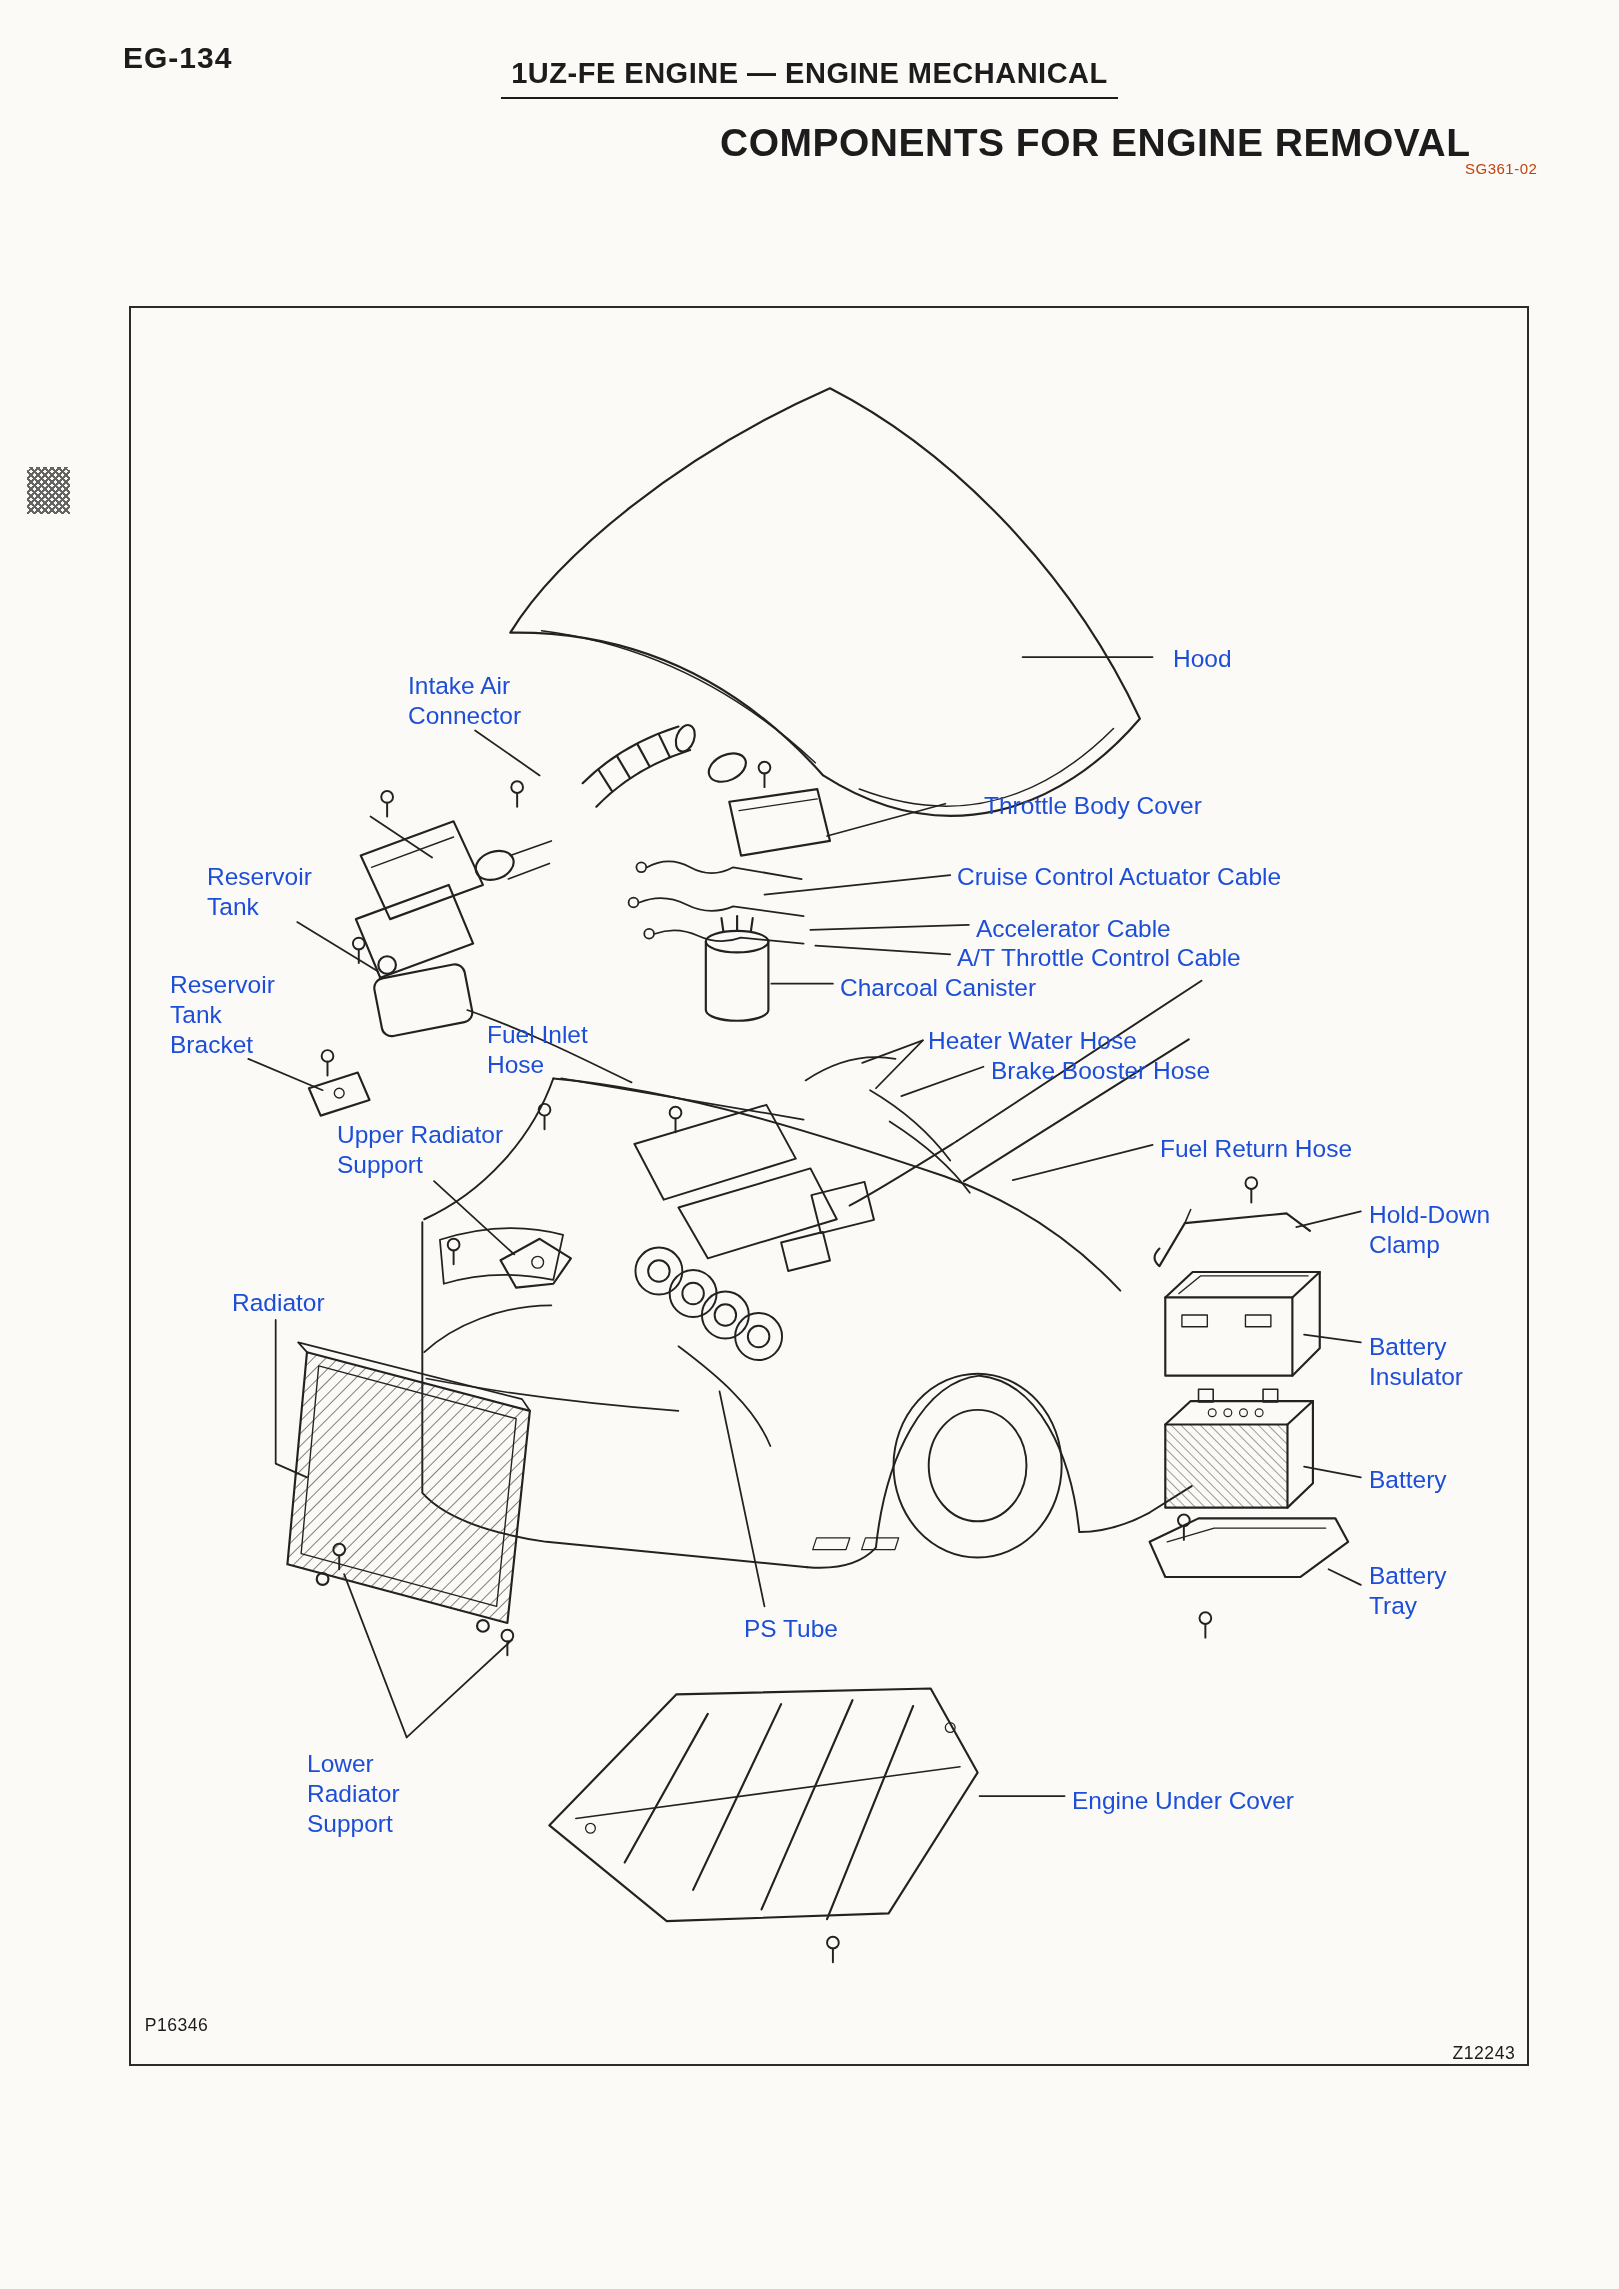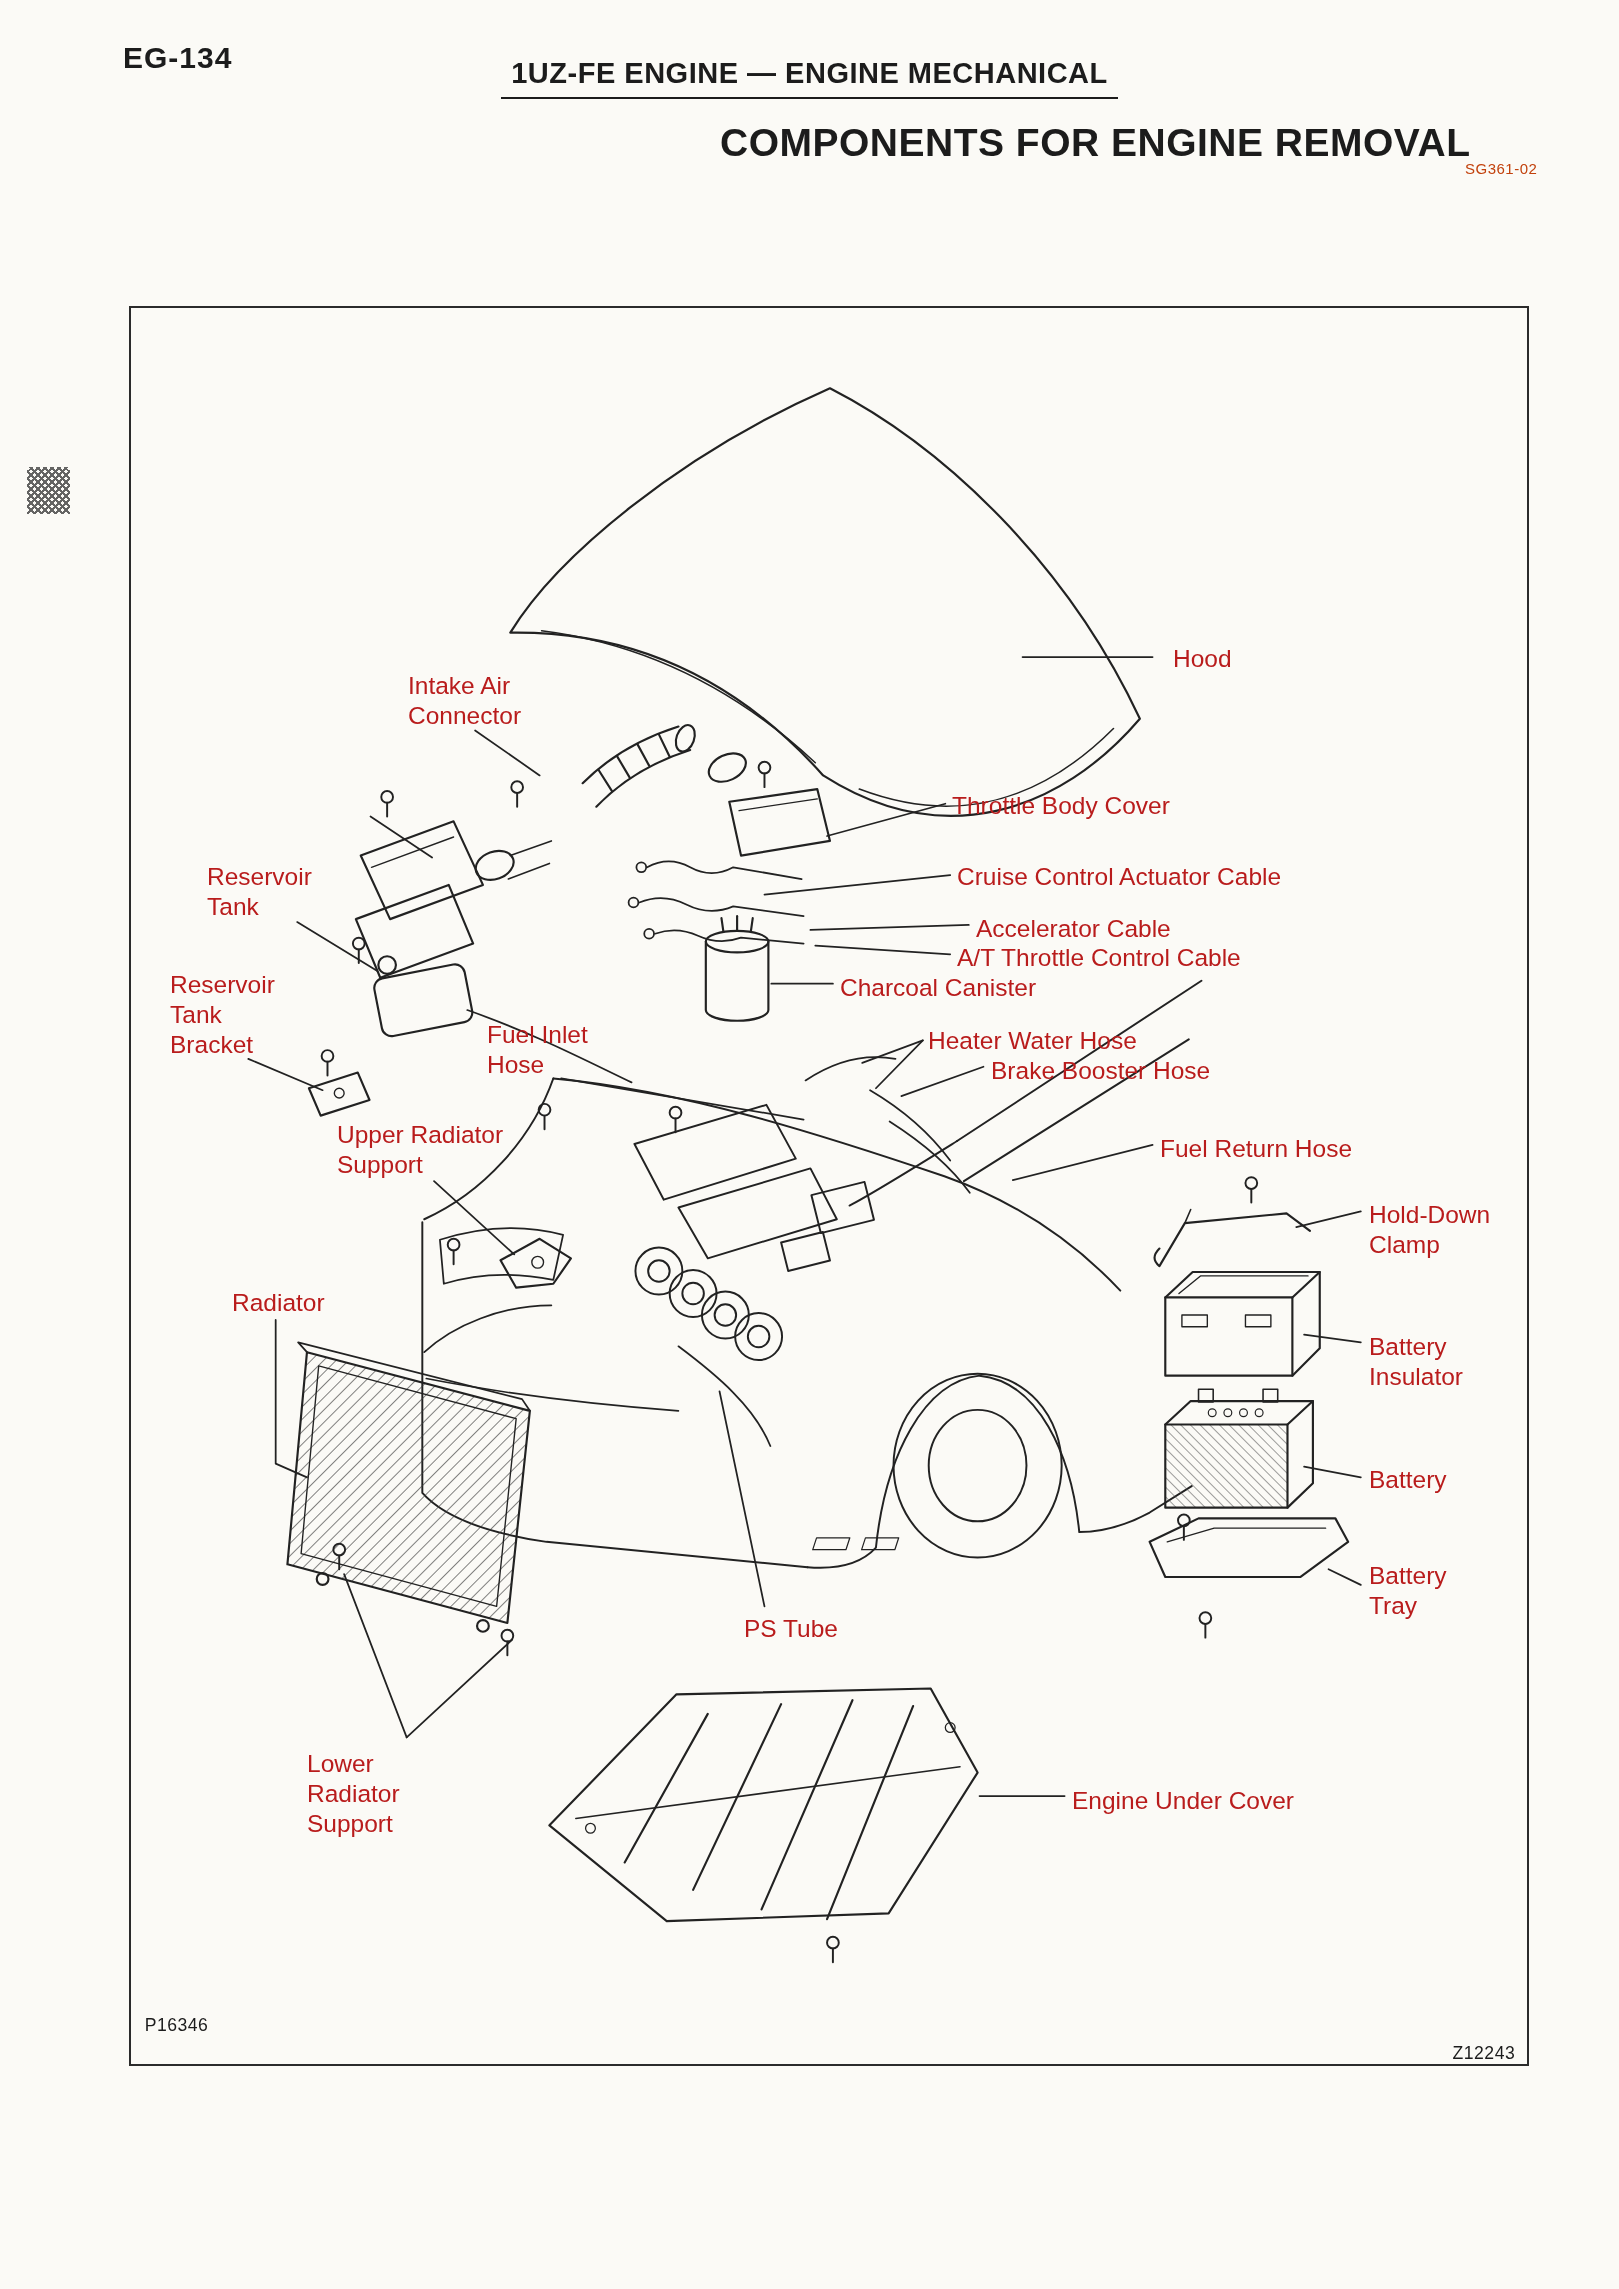--- a/index.html
+++ b/index.html
@@ -40,21 +40,21 @@
     opacity:.85;
   }
   .diagram-box {
     position:absolute; left:129px; top:306px; width:1400px; height:1760px;
     border:2px solid #2b2b2b;
   }
   .art { position:absolute; inset:0; width:100%; height:100%; }
   .lbl {
     position:absolute;
     font-size:24.5px; line-height:1.22;
-    white-space:pre-line; color:#b91c1c;
+    white-space:pre-line; color:#1d4ed8;
   }
   .figref { position:absolute; font-size:17.6px; letter-spacing:0.5px; }
   .figref.left  { left:13.7px;  top:1707px; }
   .figref.right { right:11.8px; top:1735px;text-align:right; }
 </style>
 </head>
 <body>
 
 <div class="page-number">EG-134</div>
 
@@ -282,21 +282,21 @@
         <path d="M282 1462 L218 1295"></path>
         <path d="M282 1462 L390 1362"></path>
         <path d="M955 1522 L868 1522"></path>
       </g>
     </g>
   </svg>
 
   <div class="lbl" style="left:1042px; top:336px;">Hood</div>
   <div class="lbl" style="left:277px;  top:363px;">Intake Air
 Connector</div>
-  <div class="lbl" style="left:821px;  top:483px;">Throttle Body Cover</div>
+  <div class="lbl" style="left:853px;  top:483px;">Throttle Body Cover</div>
   <div class="lbl" style="left:826px;  top:554px;">Cruise Control Actuator Cable</div>
   <div class="lbl" style="left:845px;  top:606px;">Accelerator Cable</div>
   <div class="lbl" style="left:826px;  top:635px;">A/T Throttle Control Cable</div>
   <div class="lbl" style="left:709px;  top:665px;">Charcoal Canister</div>
   <div class="lbl" style="left:76px;   top:554px;">Reservoir
 Tank</div>
   <div class="lbl" style="left:39px;   top:662px;">Reservoir
 Tank
 Bracket</div>
   <div class="lbl" style="left:356px;  top:712px;">Fuel Inlet

